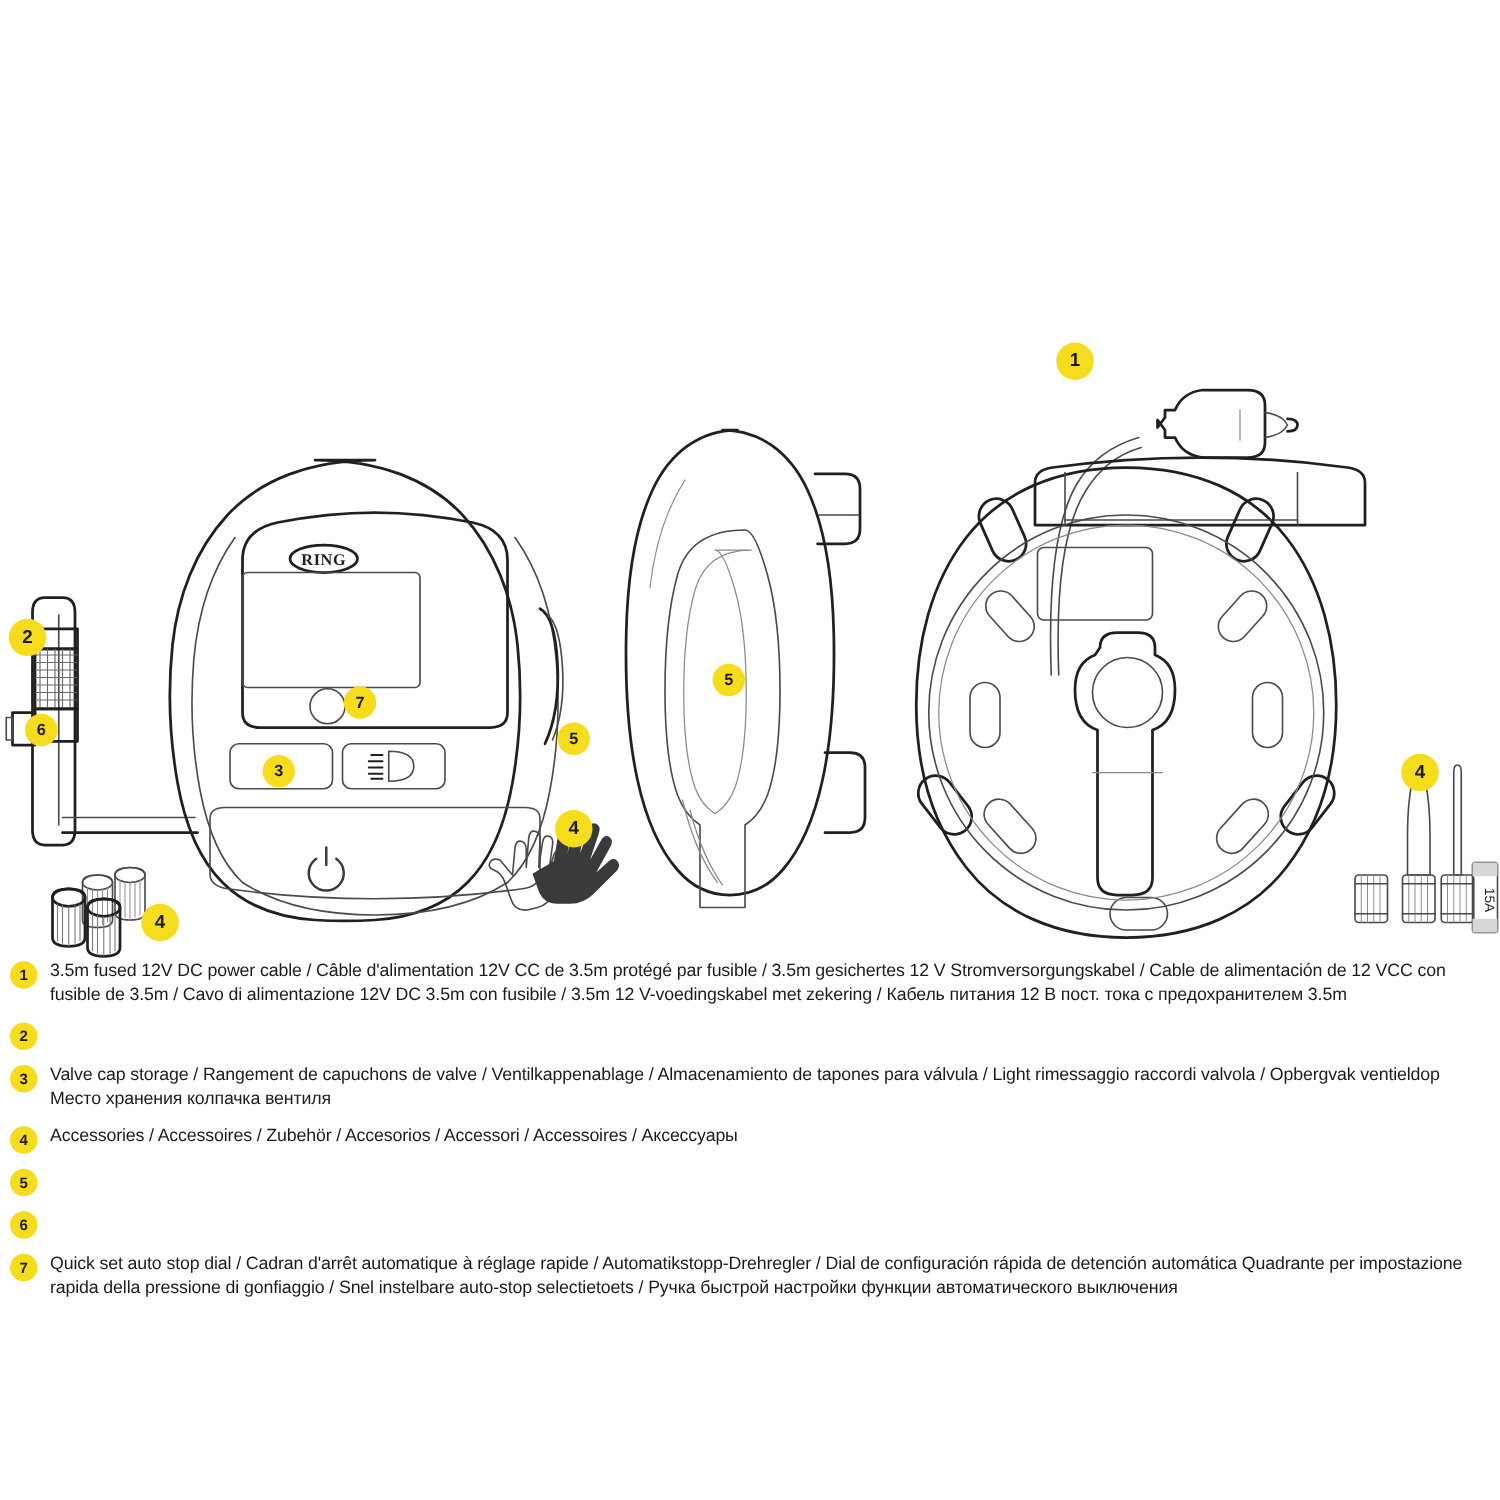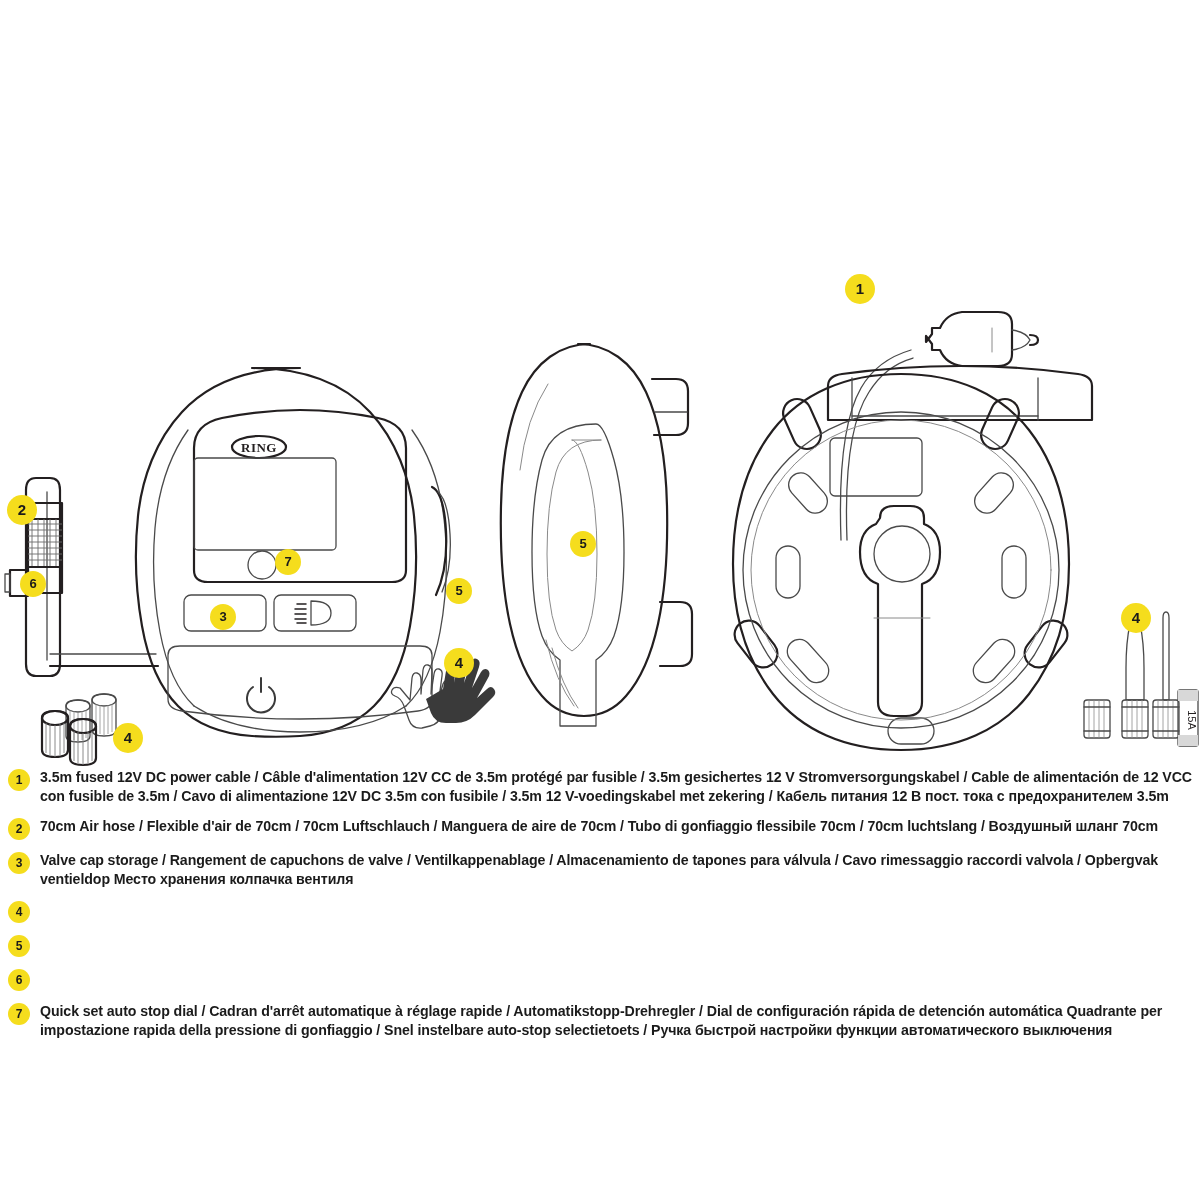--- a/index.html
+++ b/index.html
@@ -87,21 +87,20 @@
     text-align: center;
     margin-top: 1px;
     margin-right: 10px;
   }
   .legend-text {
     flex: 1 1 auto;
     font-size: 14.2px;
     line-height: 19px;
     color: #1b1b1b;
     letter-spacing: -0.1px;
-    font-weight: bold;
   }
 </style>
 </head>
 <body>
 
 <div id="page">
 
   <div id="illustration">
     <svg viewBox="0 0 1200 770" xmlns="http://www.w3.org/2000/svg">
 
@@ -389,30 +388,30 @@
 
   <div id="legend">
 
     <div class="legend-row">
       <div class="legend-badge">1</div>
       <div class="legend-text">3.5m fused 12V DC power cable / Câble d'alimentation 12V CC de 3.5m protégé par fusible / 3.5m gesichertes 12 V Stromversorgungskabel / Cable de alimentación de 12 VCC con fusible de 3.5m / Cavo di alimentazione 12V DC 3.5m con fusibile / 3.5m 12 V-voedingskabel met zekering / Кабель питания 12 В пост. тока с предохранителем 3.5m</div>
     </div>
 
     <div class="legend-row">
       <div class="legend-badge">2</div>
-      <div class="legend-text">70cm Air hose / Flexible d'air de 70cm / 70cm Luftschlauch / Manguera de aire de 70cm / Tubo di gonfiaggio flessibile 70cm / 70cm luchtslang / Воздушный шланг 70cm</div>
     </div>
 
     <div class="legend-row">
       <div class="legend-badge">3</div>
-      <div class="legend-text">Valve cap storage / Rangement de capuchons de valve / Ventilkappenablage / Almacenamiento de tapones para válvula / Cavo rimessaggio raccordi valvola / Opbergvak ventieldop Место хранения колпачка вентиля</div>
+      <div class="legend-text">Valve cap storage / Rangement de capuchons de valve / Ventilkappenablage / Almacenamiento de tapones para válvula / Light rimessaggio raccordi valvola / Opbergvak ventieldop Место хранения колпачка вентиля</div>
     </div>
 
     <div class="legend-row">
       <div class="legend-badge">4</div>
+      <div class="legend-text">Accessories / Accessoires / Zubehör / Accesorios / Accessori / Accessoires / Аксессуары</div>
     </div>
 
     <div class="legend-row">
       <div class="legend-badge">5</div>
     </div>
 
     <div class="legend-row">
       <div class="legend-badge">6</div>
     </div>
 

